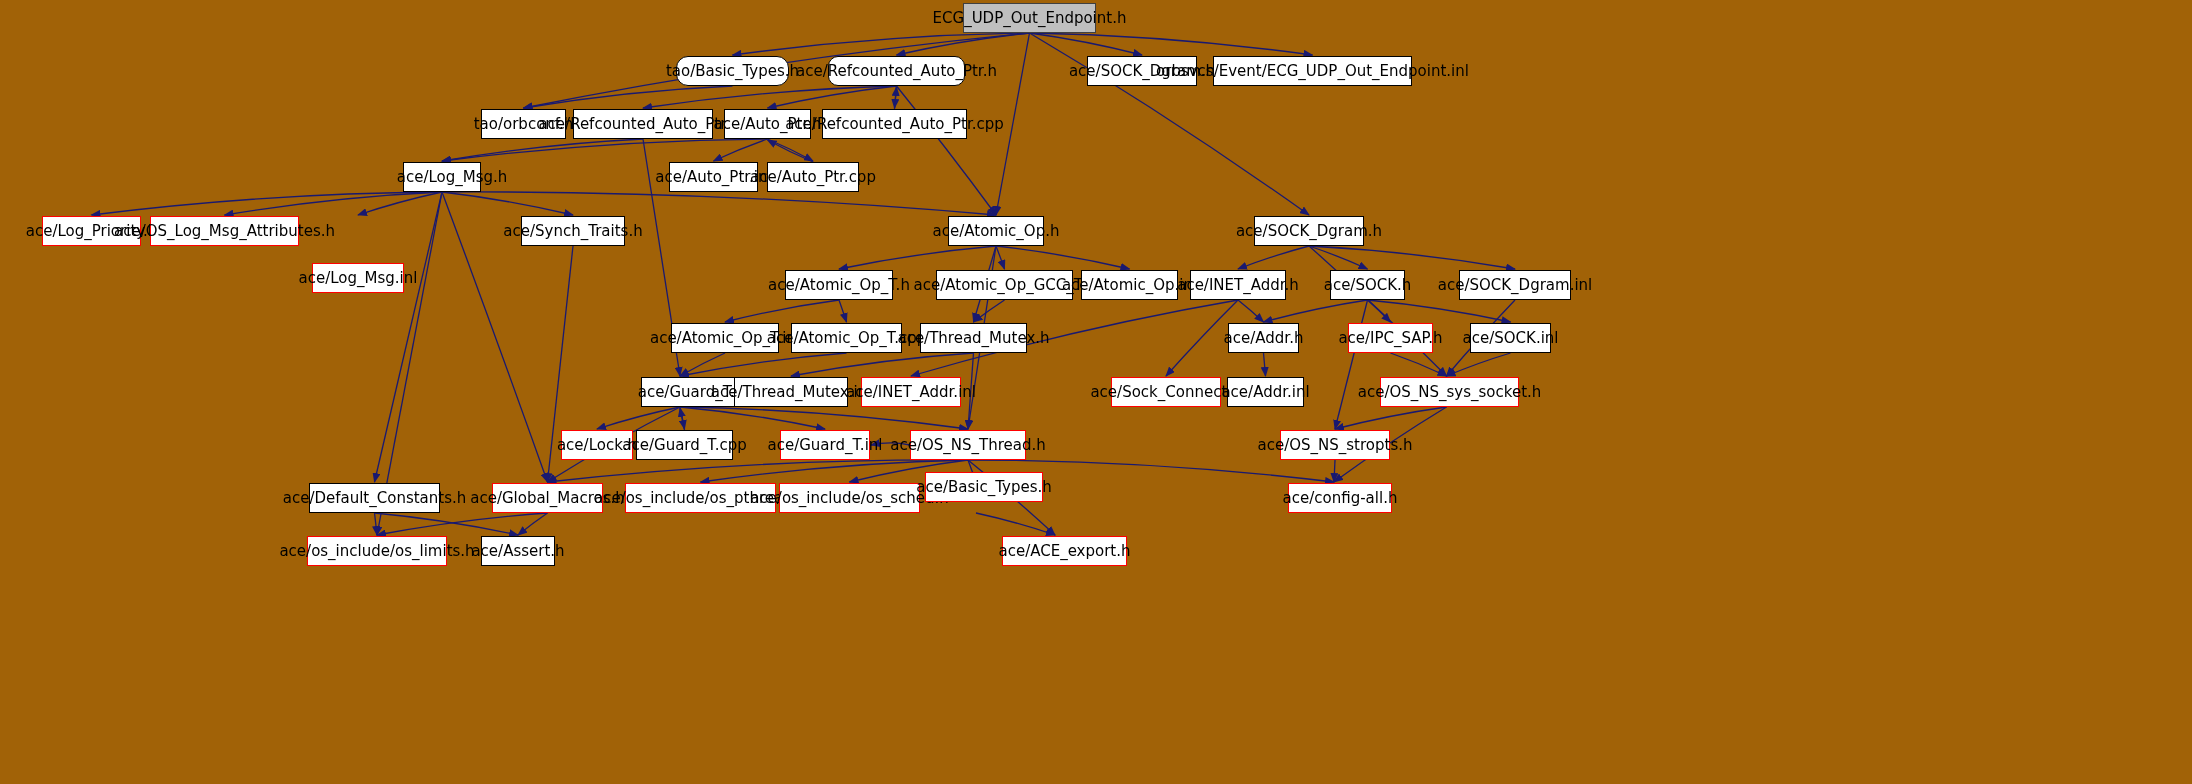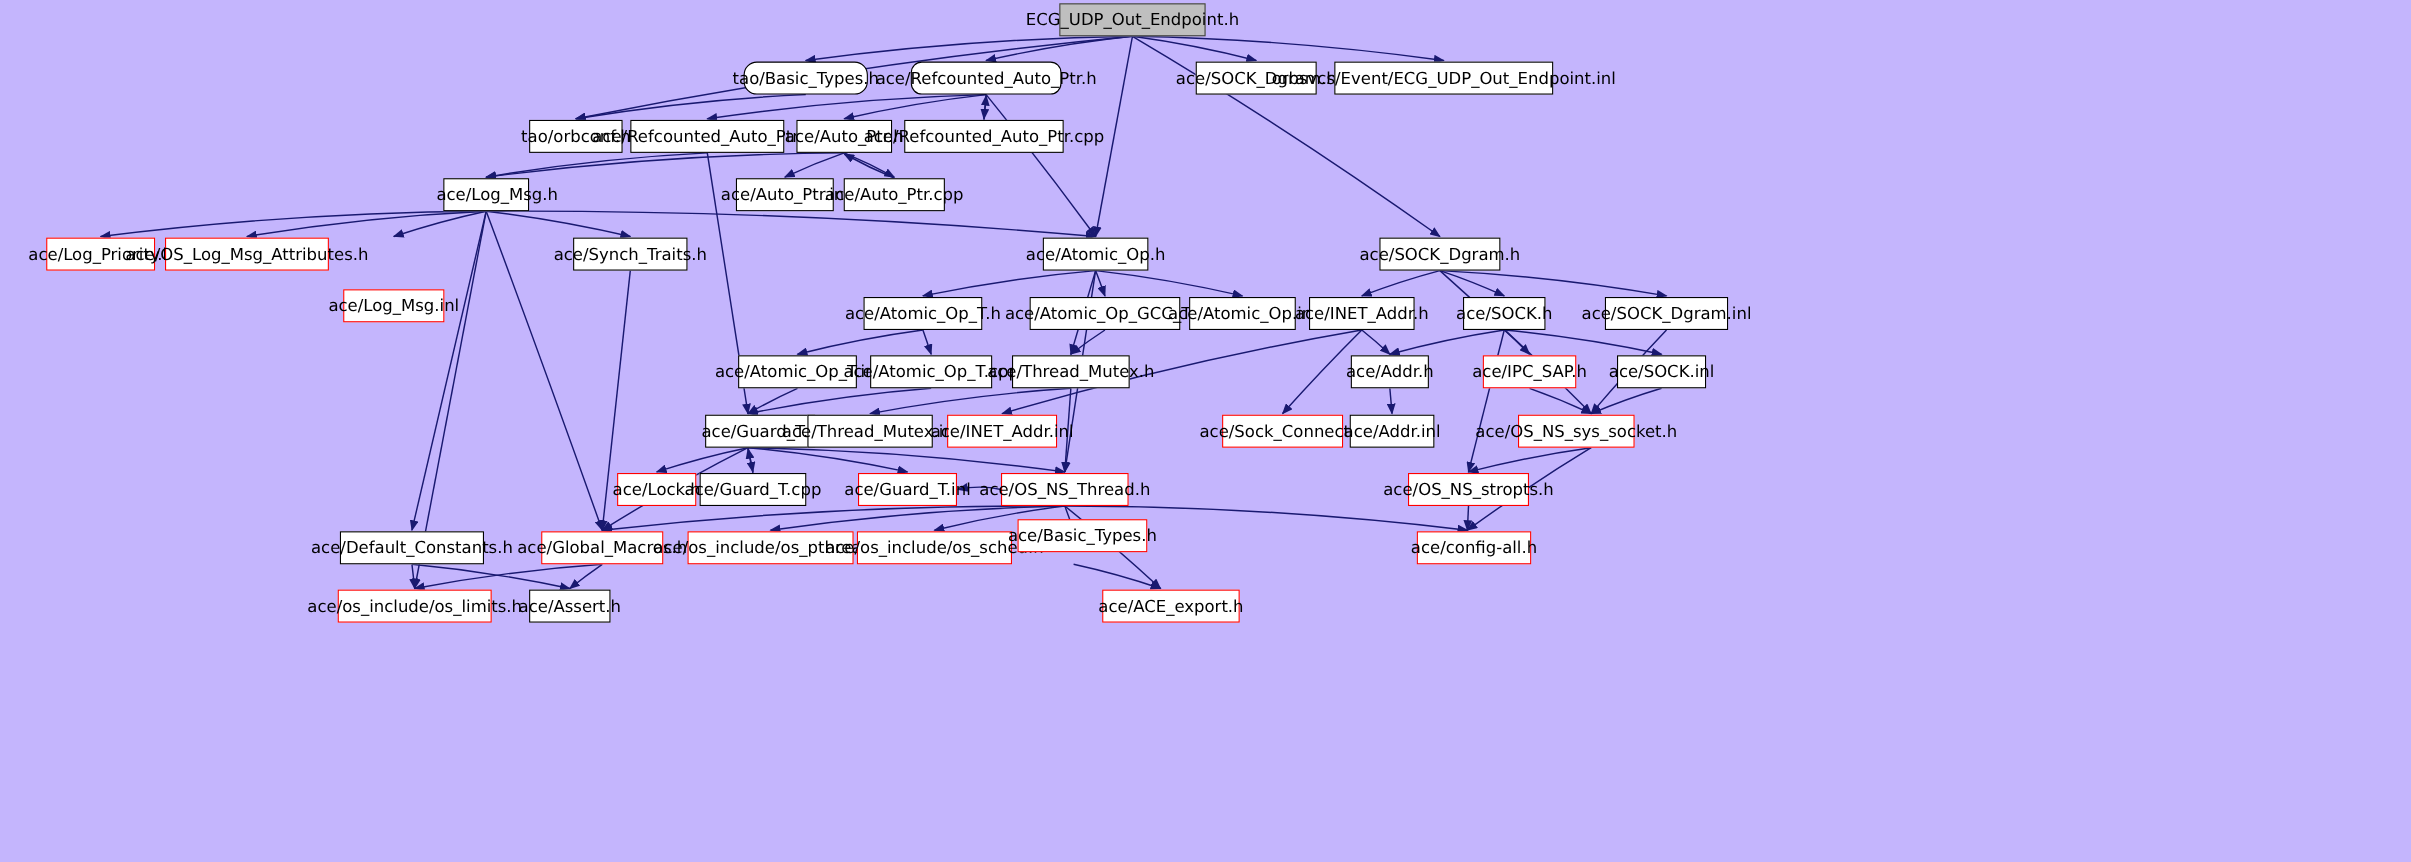--- a/index.html
+++ b/index.html
@@ -1,16 +1,16 @@
 <!DOCTYPE html>
 <html><head>
 <meta charset="utf-8">
 <style>
   html,body{margin:0;padding:0;background:#ffffff;}
-  #graph-root{position:relative;width:2192px;height:784px;background:#c4b5fd;
+  #graph-root{position:relative;width:2192px;height:784px;background:#a16207;
     font-family:"DejaVu Sans","Liberation Sans",sans-serif;overflow:hidden;}
   svg#edges{position:absolute;left:0;top:0;width:2192px;height:784px;}
   .node{position:absolute;box-sizing:border-box;display:flex;align-items:center;
     justify-content:center;background:#ffffff;border:1px solid #000000;
     font-size:15px;color:#000000;white-space:nowrap;line-height:1;height:30px;}
   .node.red{border-color:#ff0000;}
   .node.root{background:#bfbfbf;border-color:#404040;}
   .node span{display:block;padding:0 5px;}
 </style>
 </head>
@@ -201,21 +201,21 @@
       </div>
       <div class="node red" style="left: 861px; top: 377px; width: 100px;">
         <span>ace/INET_Addr.inl</span>
       </div>
       <div class="node red" style="left: 1111px; top: 377px; width: 110px;">
         <span>ace/Sock_Connect.h</span>
       </div>
       <div class="node" style="left: 1227px; top: 377px; width: 77px;">
         <span>ace/Addr.inl</span>
       </div>
-      <div class="node red" style="left: 1380px; top: 377px; width: 106px;">
+      <div class="node red" style="left: 1380px; top: 377px; width: 139px;">
         <span>ace/OS_NS_sys_socket.h</span>
       </div>
       <div class="node red" style="left: 561px; top: 430px; width: 72px;">
         <span>ace/Lock.h</span>
       </div>
       <div class="node" style="left: 636px; top: 430px; width: 97px;">
         <span>ace/Guard_T.cpp</span>
       </div>
       <div class="node red" style="left: 780px; top: 430px; width: 90px;">
         <span>ace/Guard_T.inl</span>

